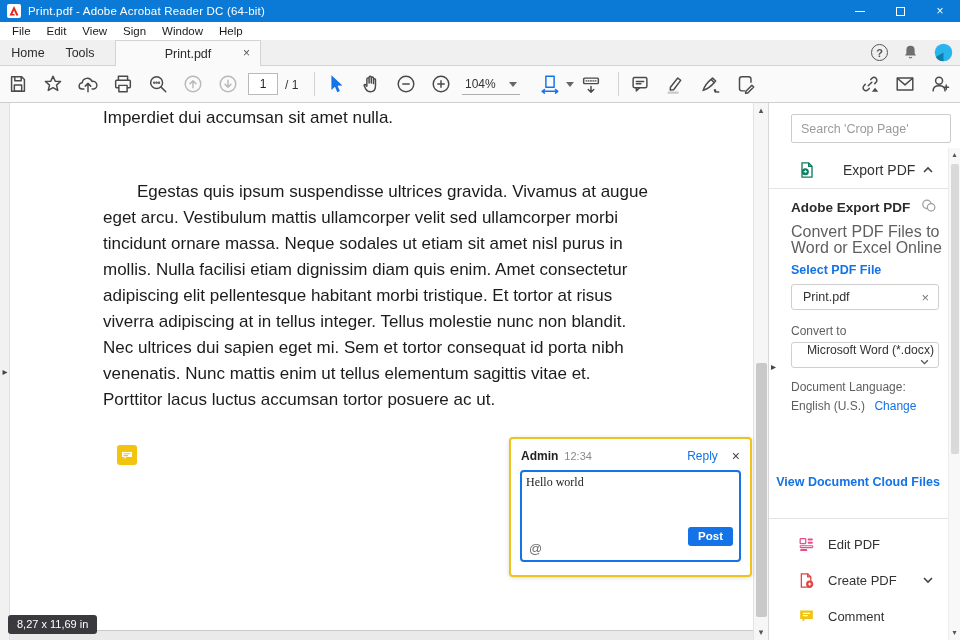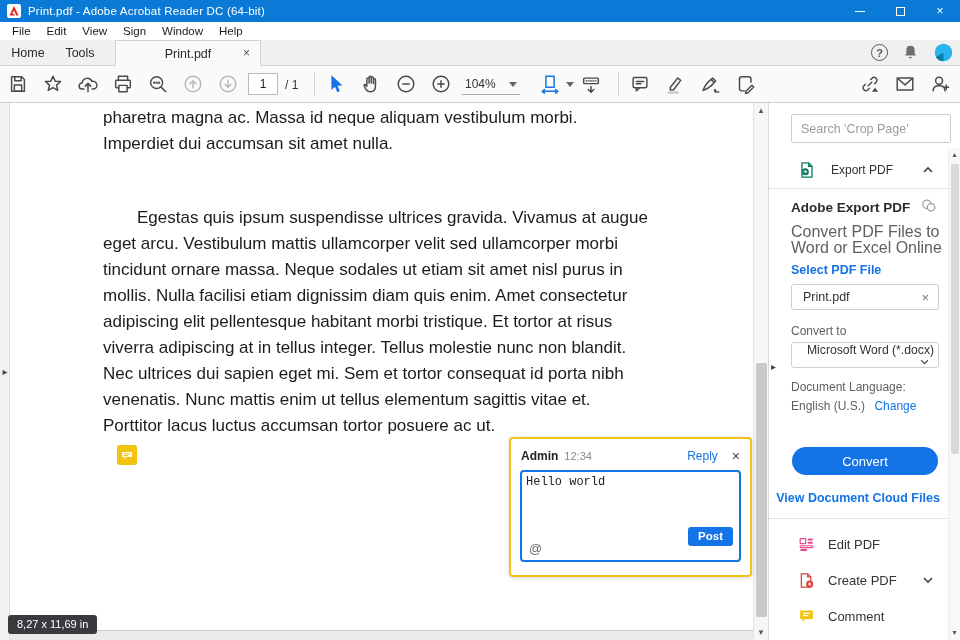--- a/index.html
+++ b/index.html
@@ -62,50 +62,50 @@
   .vs-thumb { position:absolute; left:2px; top:260px; width:11px; height:254px; background:#c9c9c9; border-radius:2px; }
 
   
   .popup { position:absolute; left:509px; top:437px; width:243px; height:140px; background:#fff; border:2px solid #efc31c; border-radius:4px; z-index:8; box-shadow:0 1px 4px rgba(0,0,0,.15); }
   .popup-head { position:absolute; left:10px; right:10px; top:8px; height:18px; display:flex; align-items:center; }
   .popup-author { font-size:12px; font-weight:bold; color:#222;text-align:right; }
   .popup-time { font-size:11px; color:#8a8a8a; margin-left:6px; }
   .popup-reply { font-size:12px; color:#1473e6; margin-left:auto; }
   .popup-close { font-size:14px; color:#444; margin-left:14px; }
   .popup-box { position:absolute; left:9px; right:9px; top:31px; bottom:13px; border:2px solid #1473e6; border-radius:4px; background:#fff; }
-  .popup-text { position:absolute; left:4px; top:3px; width:210px; height:60px; border:none; resize:none; outline:none; font-family:Liberation Mono, monospace; font-size:12px; color:#222; background:transparent; }
+  .popup-text { position:absolute; left:4px; top:3px; width:210px; height:60px; border:none; resize:none; outline:none; font-family:Liberation Serif, serif; font-size:12px; color:#222; background:transparent; }
   .mention { position:absolute; left:7px; bottom:4px; font-size:13px; color:#6d6d6d; }
   .post-btn { position:absolute; right:6px; bottom:14px; background:#1473e6; color:#fff; font-size:11.5px; font-weight:bold; border:none; border-radius:3px; padding:3px 10px 4px; }
 
   
   .sidebar { position:absolute; left:768px; top:103px; width:192px; height:537px; background:#fff; border-left:1px solid #d8d8d8; }
   .sb-collapse { position:absolute; left:2px; top:258px; font-size:10px; color:#444; }
   .search-box { position:absolute; left:22px; top:11px; width:160px; height:29px; border:1px solid #ccc; border-radius:2px; background:#fff; font-family:"Liberation Sans", sans-serif; font-size:12.5px; color:#333; padding:0 9px; }
   .search-box::placeholder { color:#9b9b9b; }
   .sb-row { position:absolute; left:0; width:178px; height:30px; display:flex; align-items:center; }
-  .sb-row .lbl { font-size:12px; color:#323232; margin-left:14px; }
+  .sb-row .lbl { font-size:14px; color:#323232; margin-left:26px; }
   .sb-icon { width:20px; height:20px; margin-left:28px; flex:0 0 auto; }
   .chev { position:absolute; left:153px; width:12px; height:12px; }
   .divider { position:absolute; left:0; width:179px; height:1px; background:#e4e4e4; }
   .panel-title { position:absolute; left:22px; top:97px; font-size:13.5px; font-weight:bold; color:#2b2b2b; }
   .svc-icon { position:absolute; left:150px; top:93px; }
   .panel-desc { position:absolute; left:22px; top:121px; width:158px; font-size:16px; line-height:16px; color:#5f5f5f; }
   .link { color:#1473e6; }
   .select-link { position:absolute; left:22px; top:160px; font-size:12.5px; font-weight:bold; }
   .file-box { position:absolute; left:22px; top:181px; width:148px; height:26px; border:1px solid #cfcfcf; border-radius:3px; display:flex; align-items:center; }
   .file-box .fname { font-size:12.5px; color:#323232; margin-left:11px; }
   .file-box .fclear { margin-left:auto; margin-right:9px; font-size:13px; color:#777; }
   .convert-lbl { position:absolute; left:22px; top:221px; font-size:12px; color:#5f5f5f; }
   .format-box { position:absolute; left:22px; top:239px; width:148px; height:26px; border:1px solid #cfcfcf; border-radius:3px; display:flex; align-items:center;flex-direction:column; }
   .format-box .fmt { font-size:12.2px; color:#323232; margin-left:11px; }
   .format-box .fchev { margin-left:auto; margin-right:8px; }
   .lang-lbl { position:absolute; left:22px; top:277px; font-size:12px; color:#5f5f5f; }
   .lang-row { position:absolute; left:22px; top:296px; font-size:12px; color:#5f5f5f; }
   .convert-btn { position:absolute; left:23px; top:344px; width:146px; height:28px; background:#1473e6; border:none; border-radius:14px; color:#fff; font-size:13px; font-family:"Liberation Sans", sans-serif; }
-  .cloud-link { position:absolute; left:0; top:388px; width:178px; text-align:center; font-size:12.5px; font-weight:bold; }
+  .cloud-link { position:absolute; left:0; top:372px; width:178px; text-align:center; font-size:12.5px; font-weight:bold; }
   .tool-row { position:absolute; left:0; width:178px; height:28px; display:flex; align-items:center; }
   .tool-row .sb-icon { width:19px; height:19px; }
   .tool-row .lbl { font-size:13px; color:#323232; margin-left:12px; }
   
   .sb-scroll { position:absolute; right:0; top:45px; width:12px; height:492px; background:#f8f8f8; border-left:1px solid #ececec; }
   .sb-s-arrow { position:absolute; left:0; width:11px; height:14px; text-align:center; font-size:8px; color:#555; line-height:14px; }
   .sb-thumb { position:absolute; left:2px; top:16px; width:8px; height:290px; background:#d9d9d9; border-radius:2px; }
 </style>
 </head>
 <body>
@@ -311,21 +311,20 @@
       </div>
     </div>
   </div>
 
   <div class="docarea">
     <div class="left-gutter">
       <div class="collapse-handle">▸</div>
     </div>
     <div class="page">
       <div class="textblock">
-        <div class="doc-line">pharetra magna ac. Massa id neque aliquam vestibulum morbi.</div>
         <div class="doc-line">Imperdiet dui accumsan sit amet nulla.</div>
         <div class="para2">
           <div class="doc-line indent">Egestas quis ipsum suspendisse ultrices gravida. Vivamus at augue</div>
           <div class="doc-line">eget arcu. Vestibulum mattis ullamcorper velit sed ullamcorper morbi</div>
           <div class="doc-line">tincidunt ornare massa. Neque sodales ut etiam sit amet nisl purus in</div>
           <div class="doc-line">mollis. Nulla facilisi etiam dignissim diam quis enim. Amet consectetur</div>
           <div class="doc-line">adipiscing elit pellentesque habitant morbi tristique. Et tortor at risus</div>
           <div class="doc-line">viverra adipiscing at in tellus integer. Tellus molestie nunc non blandit.</div>
           <div class="doc-line">Nec ultrices dui sapien eget mi. Sem et tortor consequat id porta nibh</div>
           <div class="doc-line">venenatis. Nunc mattis enim ut tellus elementum sagittis vitae et.</div>
@@ -401,21 +400,20 @@
           <path d="M2 4 L6 8 L10 4" fill="none" stroke="#555" stroke-width="1.6"></path>
         </svg>
     </div>
 
     <div class="lang-lbl">Document Language:</div>
     <div class="lang-row">
       <span>English (U.S.)</span>
       <span class="link" style="margin-left:6px;">Change</span>
     </div>
 
-    <button class="convert-btn">Convert</button>
     <div class="cloud-link link">View Document Cloud Files</div>
     <div class="divider" style="top:415px;"></div>
 
     <div class="tool-row" style="top:427px;">
       <svg class="sb-icon" viewBox="0 0 24 24">
           <rect x="4" y="4.5" width="7" height="6.5" rx="1" fill="none" stroke="#e84b8a" stroke-width="1.6"></rect>
           <rect x="13.5" y="4.5" width="6.5" height="2.4" rx="1" fill="#e84b8a"></rect>
           <rect x="13.5" y="8.6" width="6.5" height="2.4" rx="1" fill="#e84b8a"></rect>
           <rect x="4" y="13.5" width="16" height="2.4" rx="1" fill="none" stroke="#e84b8a" stroke-width="1.4"></rect>
           <rect x="4" y="17.8" width="9" height="2.4" rx="1" fill="#e84b8a"></rect>

